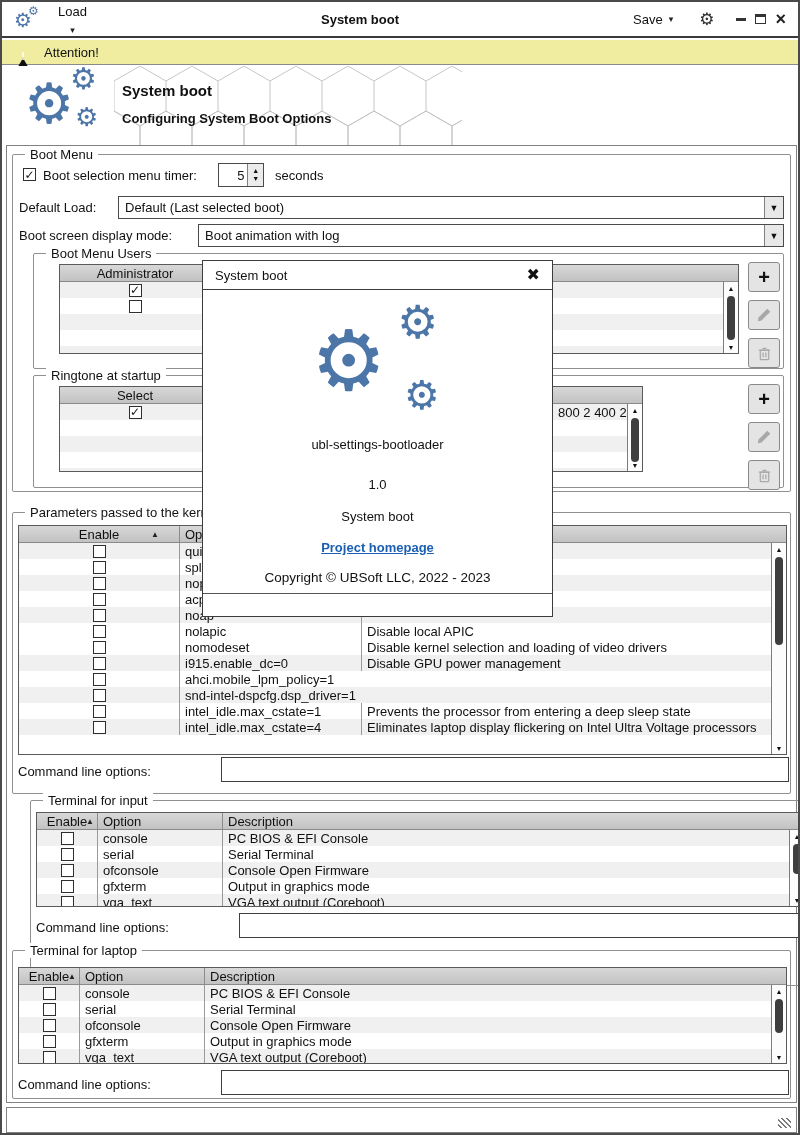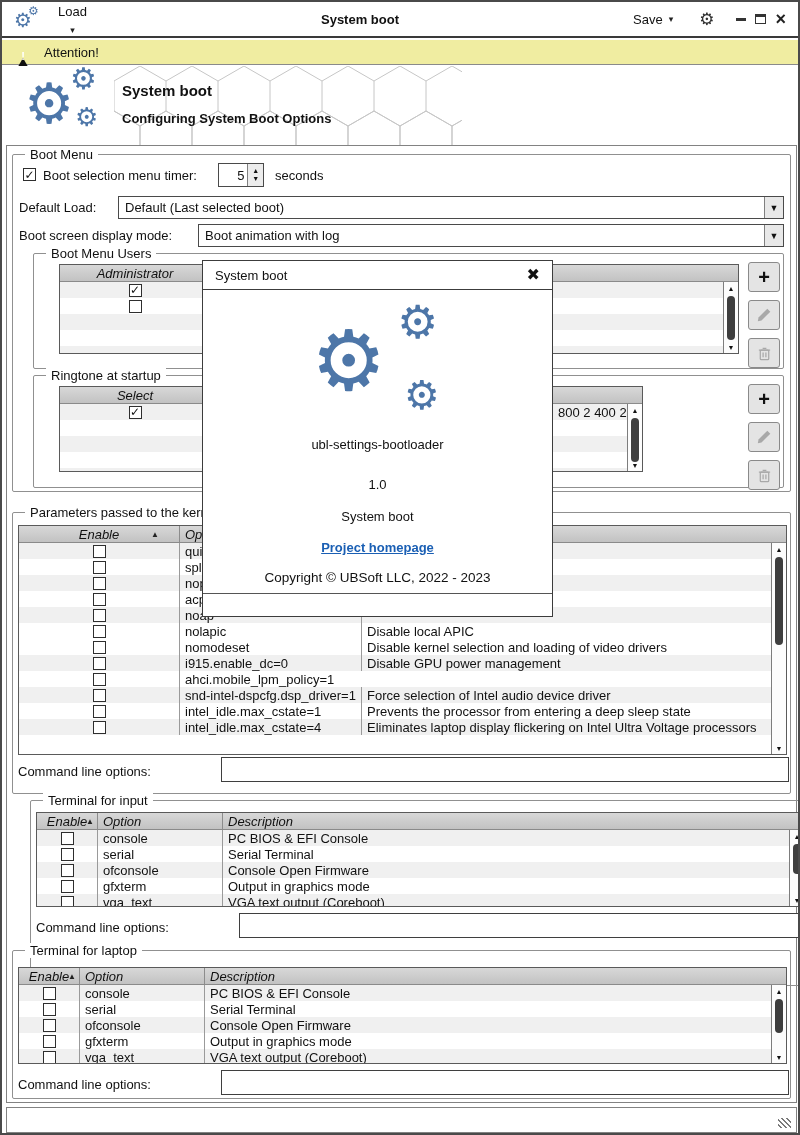--- a/index.html
+++ b/index.html
@@ -78,21 +78,21 @@
   .combo-text { flex:1; padding-left:6px; white-space:nowrap; overflow:hidden; }
   .combo-btn { width:19px; align-self:stretch; border-left:1px solid #808080; background:#e8e8e8;
                display:flex; align-items:center; justify-content:center; font-size:9px; color:#111; }
   .txtinput { position:absolute; border:1px solid #3f3f3f; background:#fff; height:25px;
               font-family:inherit; font-size:13px; padding:0 5px; }
 
   
   .ttable { position:absolute; border:1px solid #5a5a5a; background:#fff; display:flex; flex-direction:column; overflow:hidden; }
   .thead { height:17px; background:linear-gradient(#d8d8d8,#c2c2c2); border-bottom:1px solid #8a8a8a;
            display:flex; align-items:center; flex:0 0 auto; }
-  .hc { height:100%; display:flex; align-items:center; white-space:nowrap; position:relative;font-style:italic; }
+  .hc { height:100%; display:flex; align-items:center; white-space:nowrap; position:relative; }
   .tmain { flex:1; display:flex; min-height:0; }
   .tbody { flex:1; overflow:hidden; }
   .trow { height:16px; display:flex; align-items:center; }
   .trow.odd { background:#f0f0f0; }
   .tcell { height:100%; display:flex; align-items:center; white-space:nowrap; overflow:hidden; }
   .sort { font-size:8px; position:absolute; color:#222; }
 
   
   .users-t .hc:nth-child(1), .ring-t .hc:nth-child(1) { width:150px; justify-content:center; overflow:visible; }
   .users-t .hc:nth-child(2), .ring-t .hc:nth-child(2) { flex:1; }
@@ -433,21 +433,20 @@
               <div class="tcell">
                 <span class="cb"></span>
               </div>
               <div class="tcell">ahci.mobile_lpm_policy=1</div>
             </div>
             <div class="trow odd">
               <div class="tcell">
                 <span class="cb"></span>
               </div>
               <div class="tcell">snd-intel-dspcfg.dsp_driver=1</div>
-              <div class="tcell">Force selection of Intel audio device driver</div>
             </div>
             <div class="trow">
               <div class="tcell">
                 <span class="cb"></span>
               </div>
               <div class="tcell">intel_idle.max_cstate=1</div>
               <div class="tcell">Prevents the processor from entering a deep sleep state</div>
             </div>
             <div class="trow odd">
               <div class="tcell">

